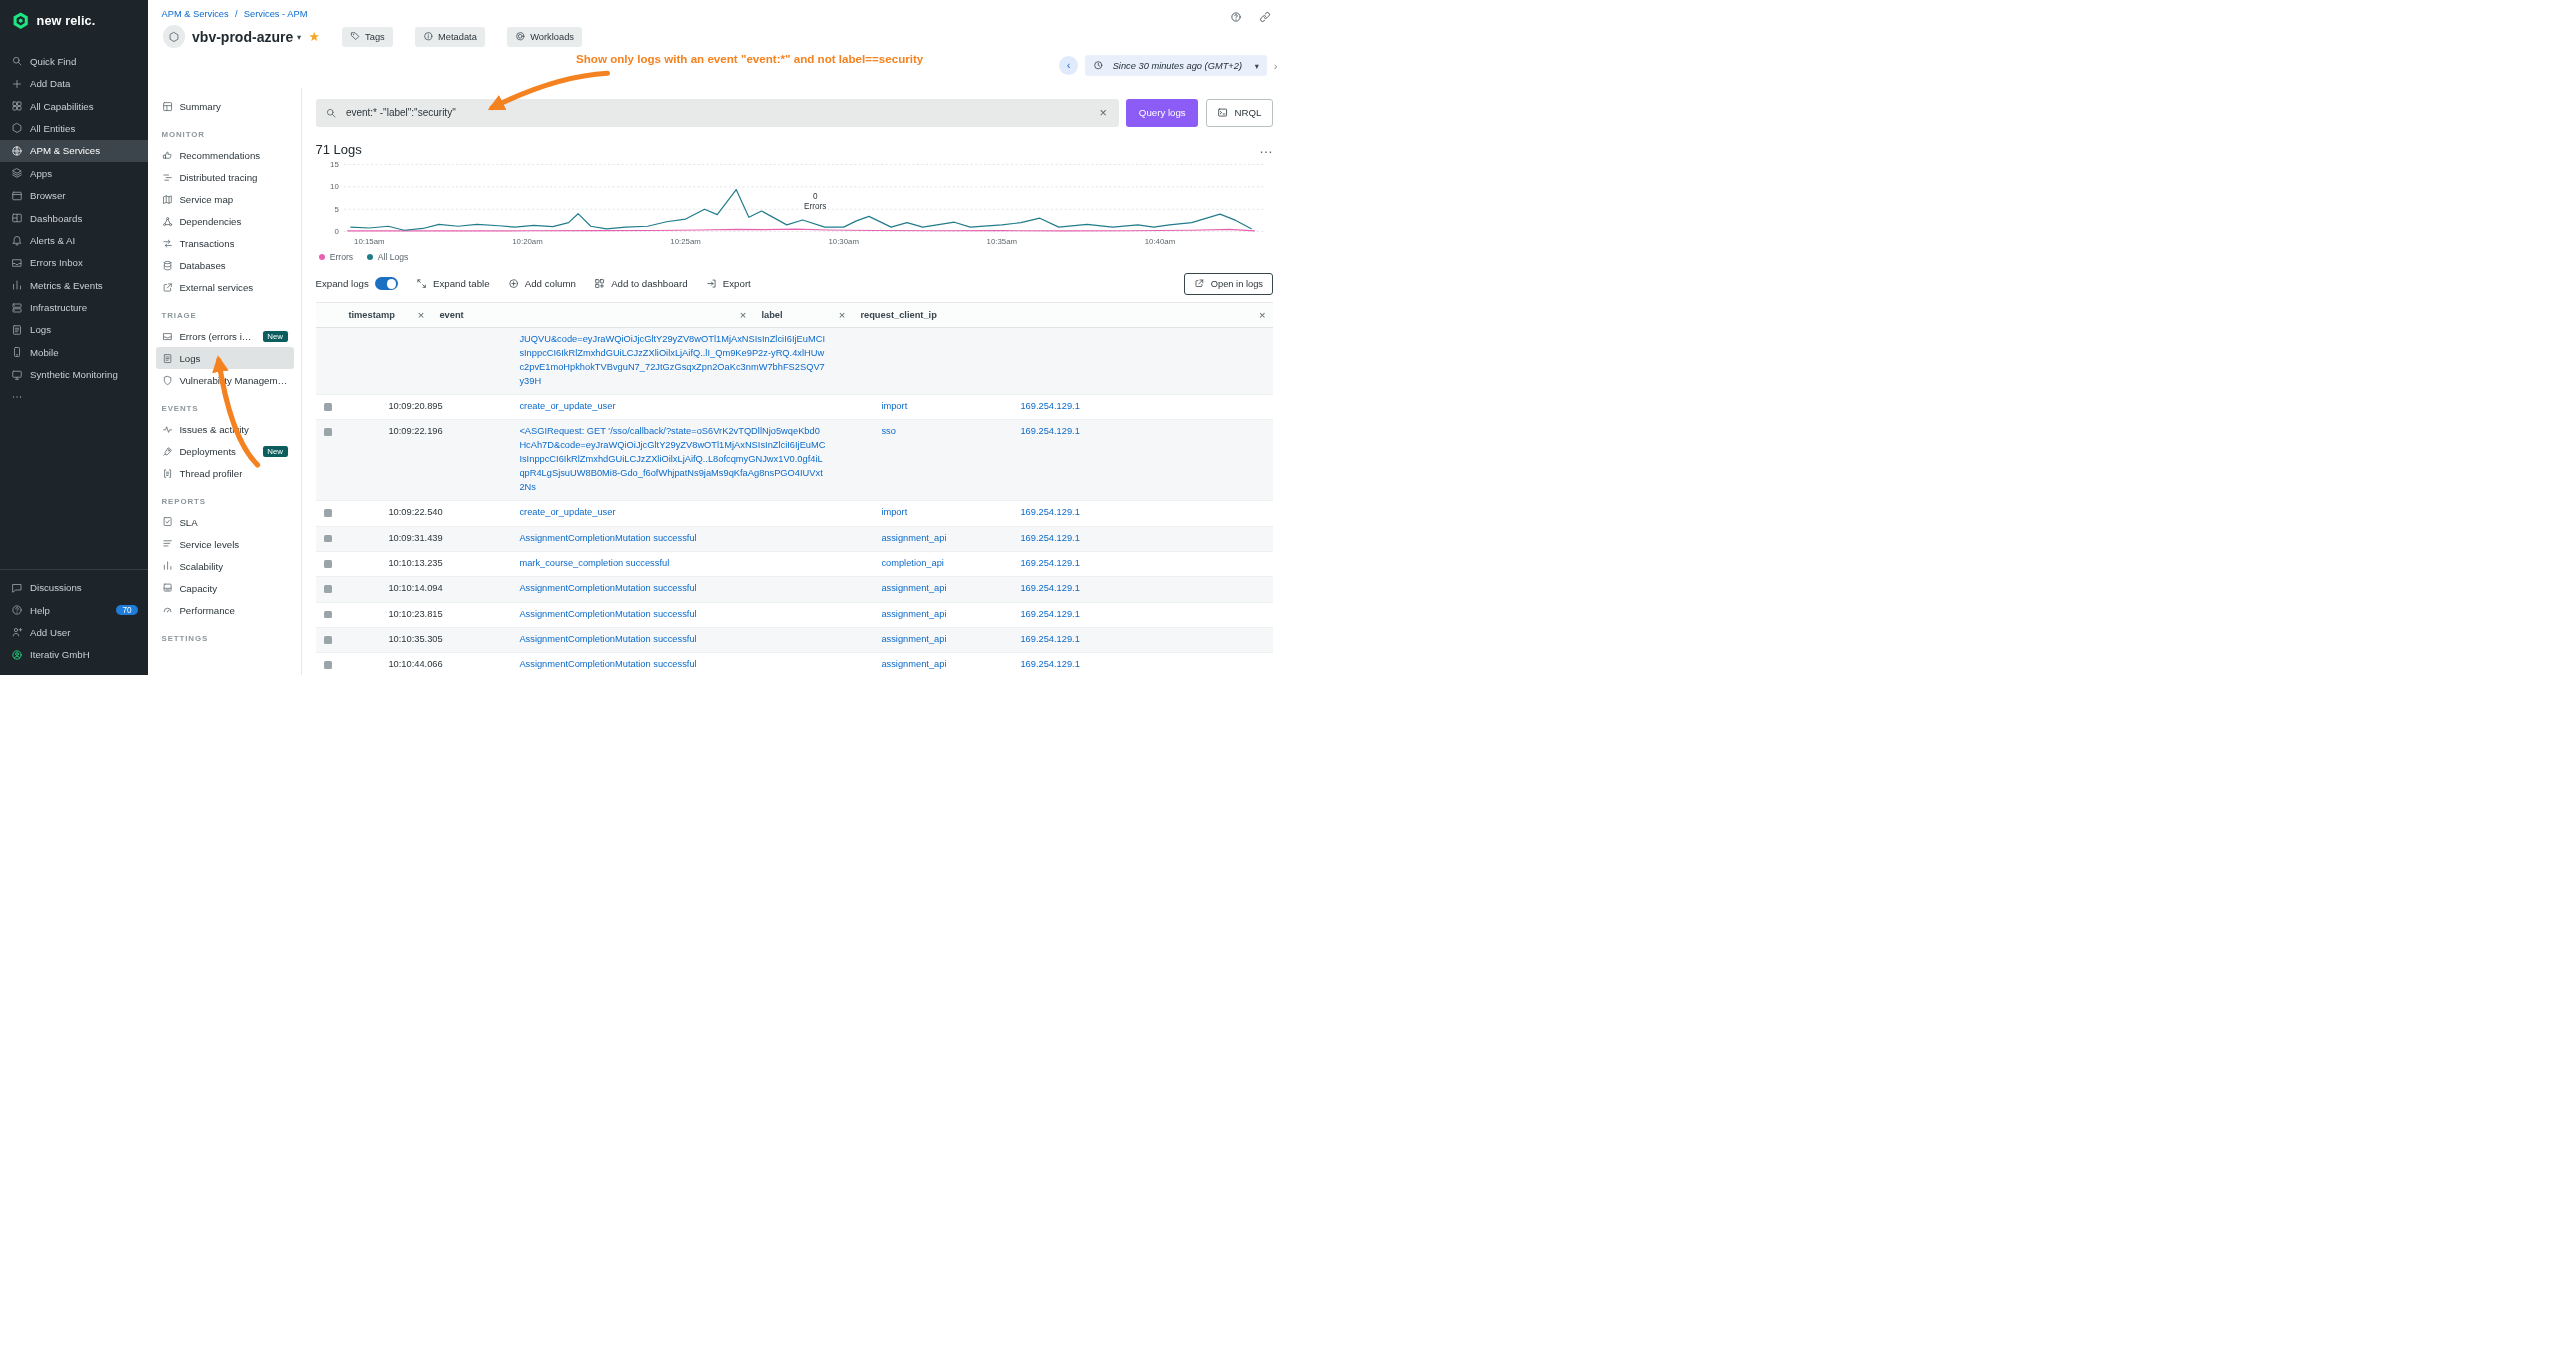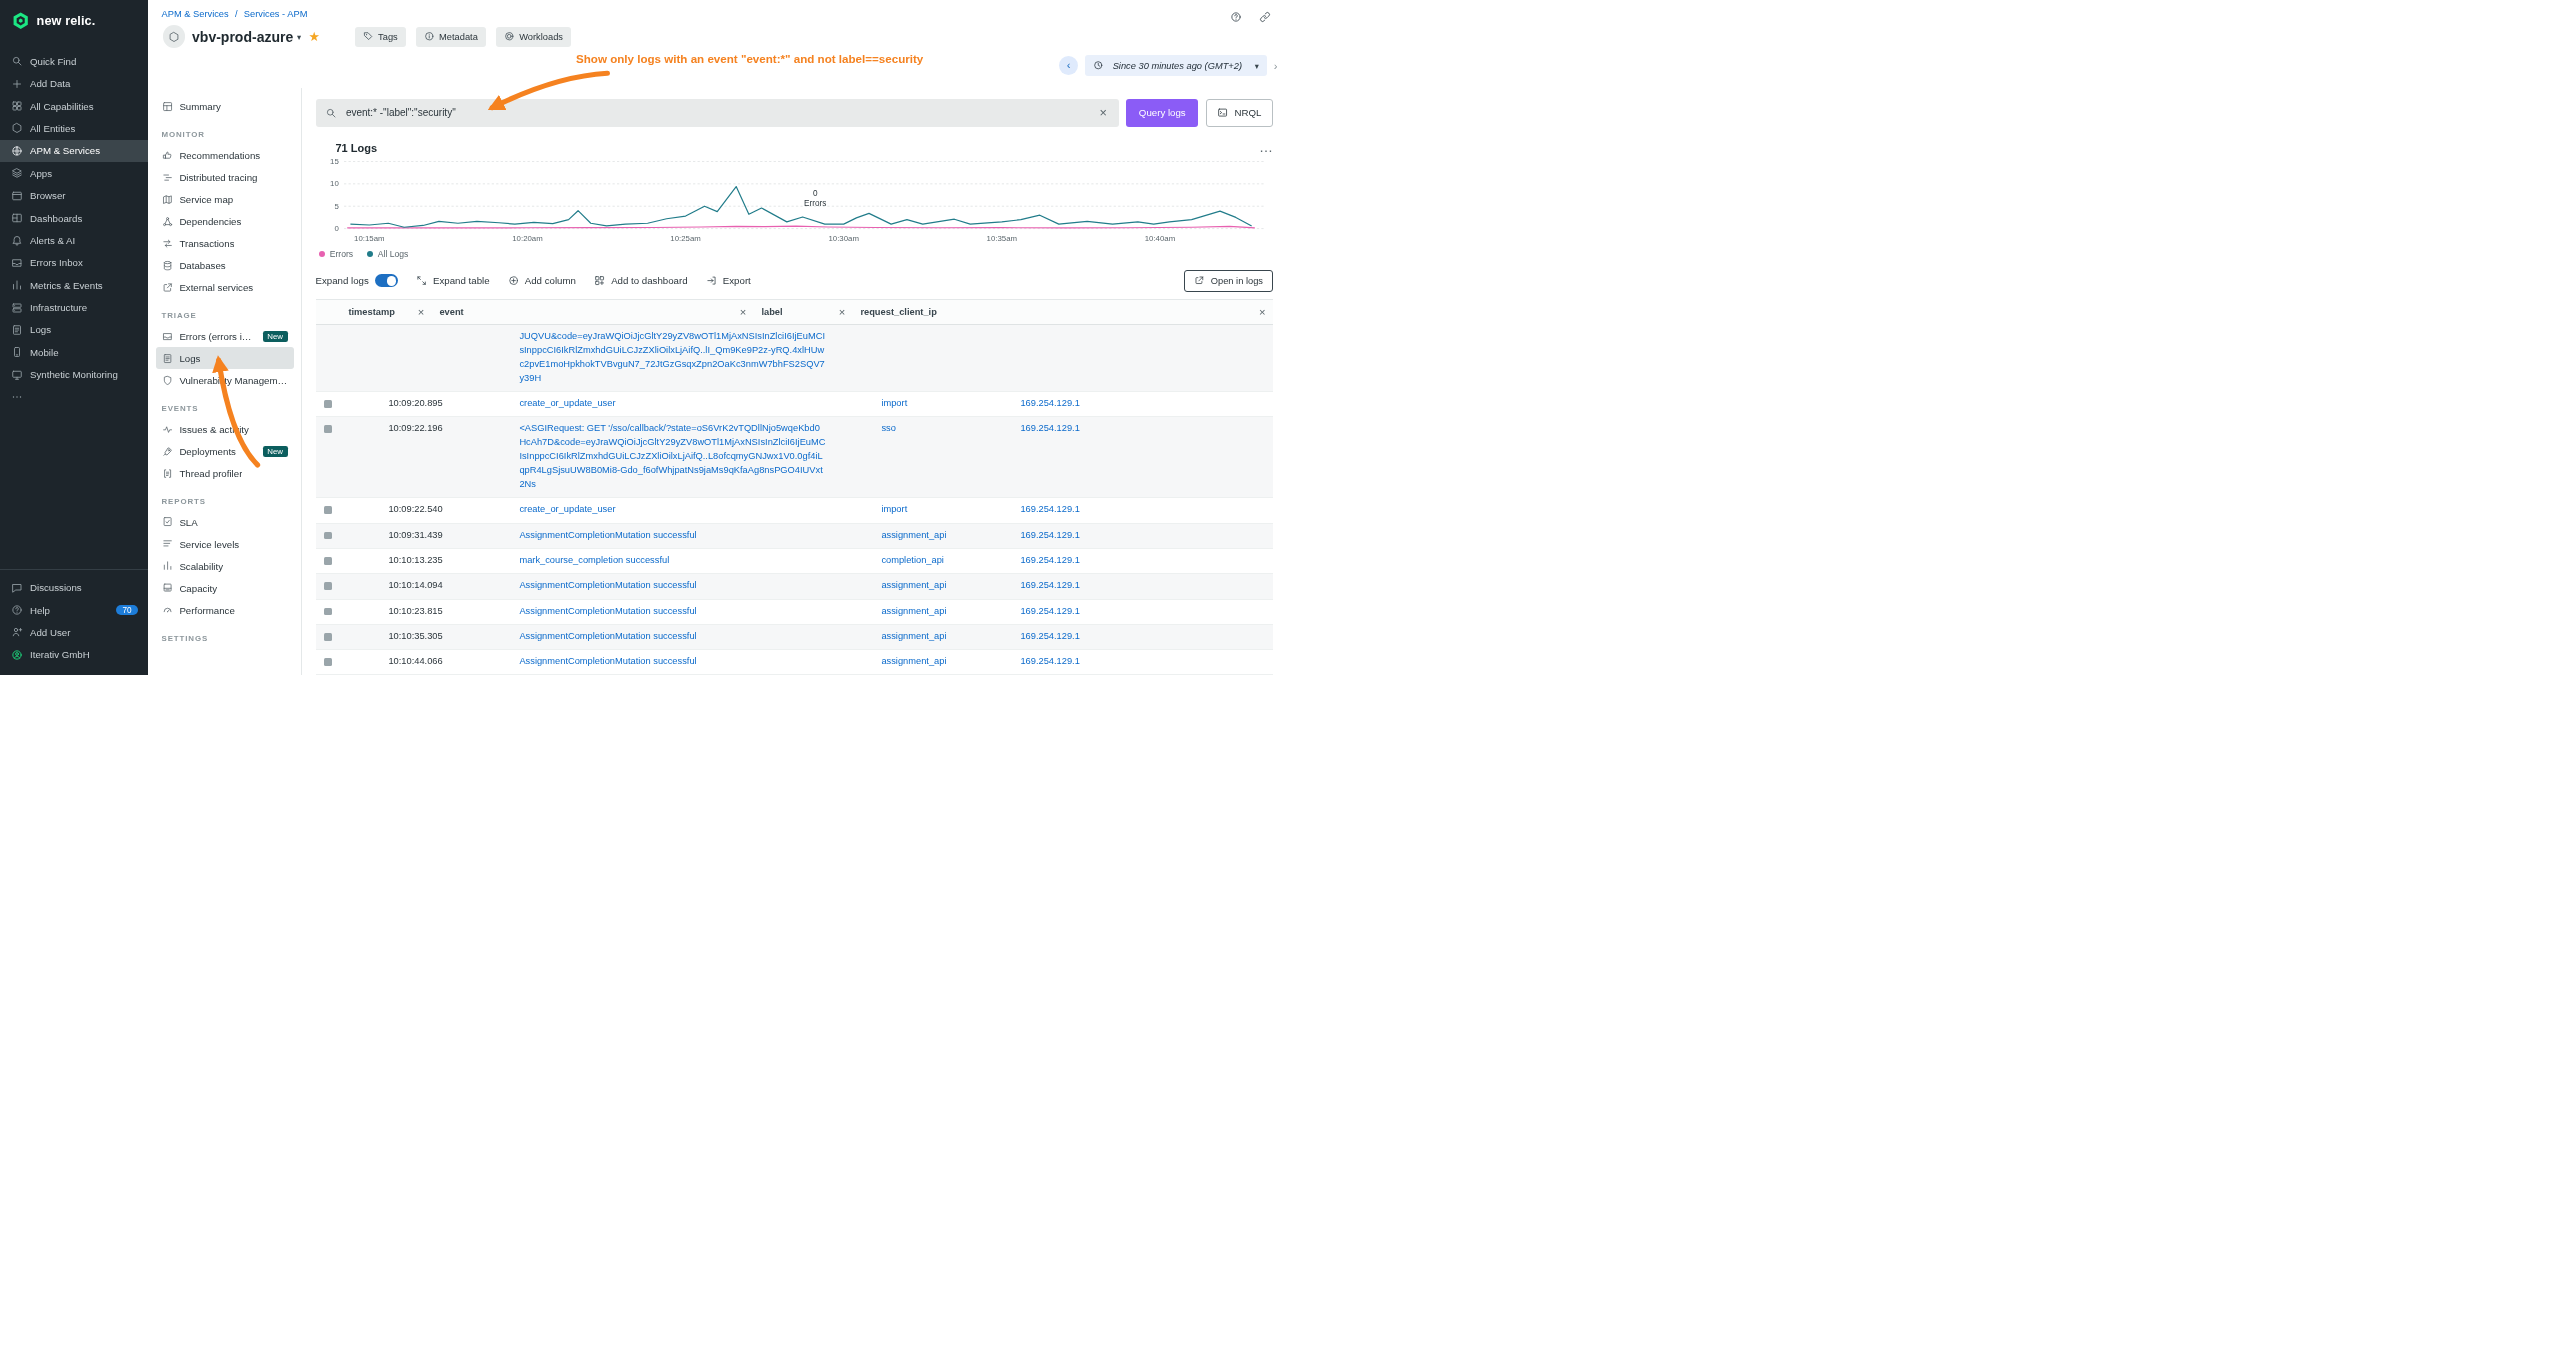--- a/index.html
+++ b/index.html
@@ -35,21 +35,21 @@
   .breadcrumb .sep { color:#0b6acb; margin:0 3.7px; }
   .topbar-icons { position:absolute; right:13.5px; top:7.5px; display:flex; gap:9px; color:#39464e; }
   .tb-ic { width:19.4px; height:19.4px; display:flex; align-items:center; justify-content:center; cursor:pointer; }
 
   .entity-row { position:absolute; left:15px; top:25.4px; display:flex; align-items:center; }
   .entity-avatar { width:22.4px; height:22.4px; border-radius:50%; background:#e8ebeb; color:#5b666c;
     display:flex; align-items:center; justify-content:center; margin-right:6.7px; }
   .entity-name { font-size:14px; font-weight:700; color:#202a30; }
   .chev { font-size:8.2px; color:#39464e; margin-left:3.7px; }
   .star { color:#f5a623; font-size:12.7px; margin-left:7.5px; cursor:pointer; }
-  .chips { display:flex; gap:10px; margin-left:35px; }
+  .chips { display:flex; gap:22px; margin-left:22px; }
   .chip { display:flex; align-items:center; gap:4.5px; background:#e9ecec; border:none; border-radius:3px;
     height:20px; padding:0 8.2px; font-size:9.3px; color:#2c363c; cursor:pointer; font-family:inherit; }
   .chip .nav-ic { width:10.5px; height:10.5px; color:#39464e; display:inline-flex; }
   .chip .ic { width:10.5px; height:10.5px; }
 
   .annotation-text { position:absolute; left:428px; top:52px; color:#f58220; font-weight:700;
     font-size:11.6px; white-space:nowrap; z-index:5; }
 
   .time-controls { position:absolute; right:10.5px; top:55px; display:flex; align-items:center; gap:6.7px; }
   .tc-prev { width:19.4px; height:19.4px; border-radius:50%; background:#dfeafc; color:#1d6fc2;
@@ -84,21 +84,21 @@
     outline:none; font-family:inherit; }
   .search-clear { color:#5b666c; font-size:12.7px; cursor:pointer; padding:0 2.2px; }
   .btn-dark { background:#8b5cf6; color:#fff; border:none; border-radius:3px; height:28px;
     padding:0 12.7px; font-size:9.7px; cursor:pointer; font-family:inherit; }
   .btn-outline { background:#fff; border:0.7px solid #b9c0c3; border-radius:3px; height:28px;
     padding:0 10.5px; font-size:9.7px; color:#2c363c; display:flex; align-items:center; gap:6px;
     cursor:pointer; font-family:inherit; }
   .btn-outline .ic { width:11.2px; height:11.2px; }
 
   .logs-head-row { display:flex; align-items:center; margin:15px 0 1.5px; }
-  .logs-count { font-size:11px; font-weight:700; color:#202a30;margin-left:20px; }
+  .logs-count { font-size:13px; font-weight:400; color:#202a30; }
   .more-btn { margin-left:auto; color:#5b666c; font-size:14px; cursor:pointer; line-height:7.5px; }
 
   #chart { display:block; margin-top:1.5px; }
   .legend { display:flex; gap:13.5px; align-items:center; margin:4.5px 0 0 3px; }
   .legend-item { display:flex; gap:4.5px; align-items:center; font-size:8.6px; color:#5b666c; cursor:pointer; }
   .legend-dot { width:6.7px; height:6.7px; border-radius:50%; background:#999; }
 
   .toolbar { display:flex; align-items:center; gap:18px; margin:10.5px 0 7.5px; font-size:9.7px; color:#2c363c; }
   .tool-item { display:flex; align-items:center; gap:6px; cursor:pointer; }
   .tool-item .ic { width:11.2px; height:11.2px; color:#39464e; }

